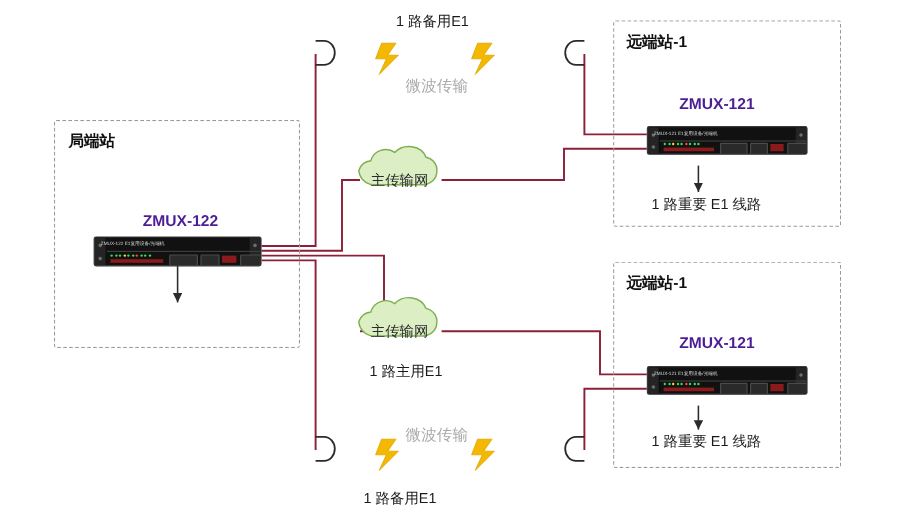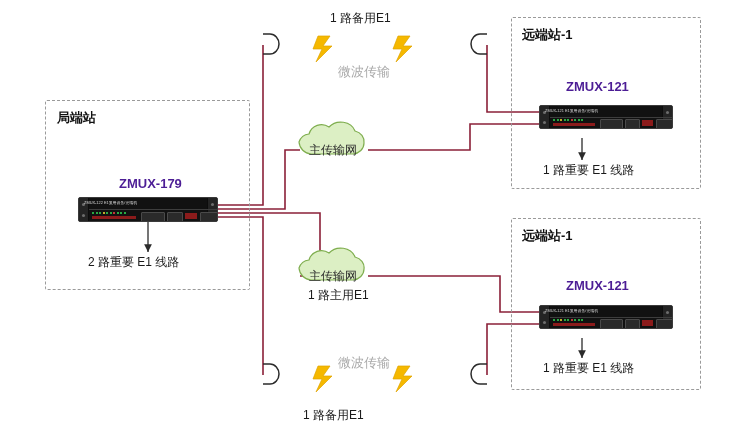--- a/index.html
+++ b/index.html
@@ -183,21 +183,21 @@
   </svg>
 
   <div class="dashbox" style="left:45px; top:100px; width:205px; height:190px;"></div>
   <div class="dashbox" style="left:511px; top:17px; width:190px; height:172px;"></div>
   <div class="dashbox" style="left:511px; top:218px; width:190px; height:172px;"></div>
 
   <div class="label label-title" style="left:57px; top:110px;">局端站</div>
   <div class="label label-title" style="left:522px; top:27px;">远端站-1</div>
   <div class="label label-title" style="left:522px; top:228px;">远端站-1</div>
 
-  <div class="label label-strong" style="left:119px; top:176px;">ZMUX-179</div>
+  <div class="label label-strong" style="left:119px; top:176px;">ZMUX-122</div>
   <div class="label label-strong" style="left:566px; top:79px;">ZMUX-121</div>
   <div class="label label-strong" style="left:566px; top:278px;">ZMUX-121</div>
 
   <div class="device" style="left:78px; top:197px; width:140px; height:25px;">
     <div class="ear">
         <div class="hole" style="top:5px;"></div>
         <div class="hole" style="top:16px;"></div>
       </div>
     <div class="ear right">
         <div class="hole" style="top:5px;"></div>
@@ -282,18 +282,17 @@
     <div class="portblock" style="left:116px; top:13px; width:15px; height:8px;"></div>
   </div>
 
   <div class="label label-cloud" style="left:309px; top:143px;">主传输网</div>
   <div class="label label-cloud" style="left:309px; top:269px;">主传输网</div>
 
   <div class="label label-note" style="left:330px; top:11px;">1 路备用E1</div>
   <div class="label label-gray" style="left:338px; top:64px;">微波传输</div>
   <div class="label label-gray" style="left:338px; top:355px;">微波传输</div>
   <div class="label label-note" style="left:303px; top:408px;">1 路备用E1</div>
-  <div class="label label-note" style="left:308px; top:288px;">1 路主用E1</div>
-  <div class="label label-note" style="left:88px; top:255px;">2 路重要 E1 线路</div>
+  <div class="label label-note" style="left:308px; top:302px;">1 路主用E1</div>
   <div class="label label-note" style="left:543px; top:163px;">1 路重要 E1 线路</div>
   <div class="label label-note" style="left:543px; top:361px;">1 路重要 E1 线路</div>
 
 </div>
 
 </body></html>

